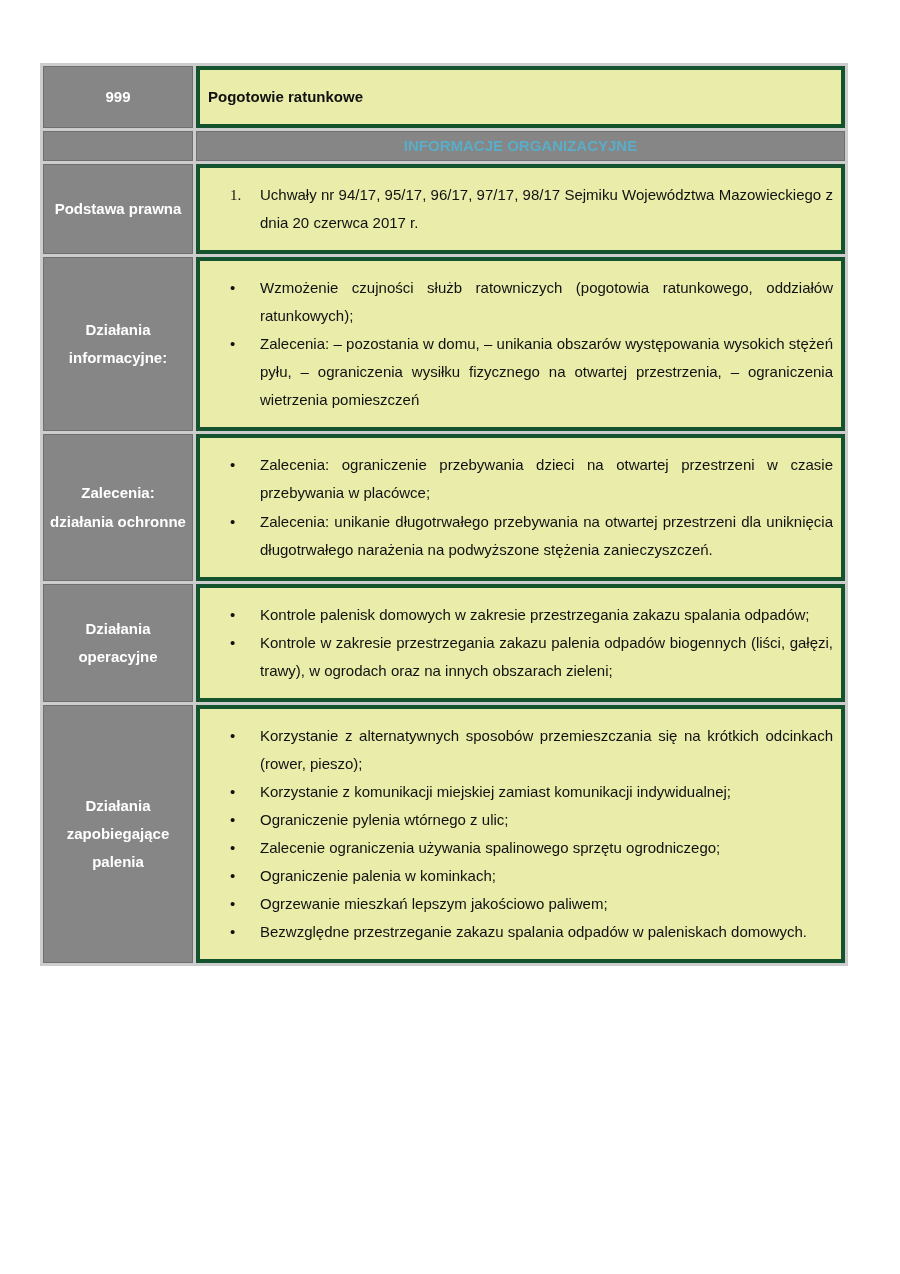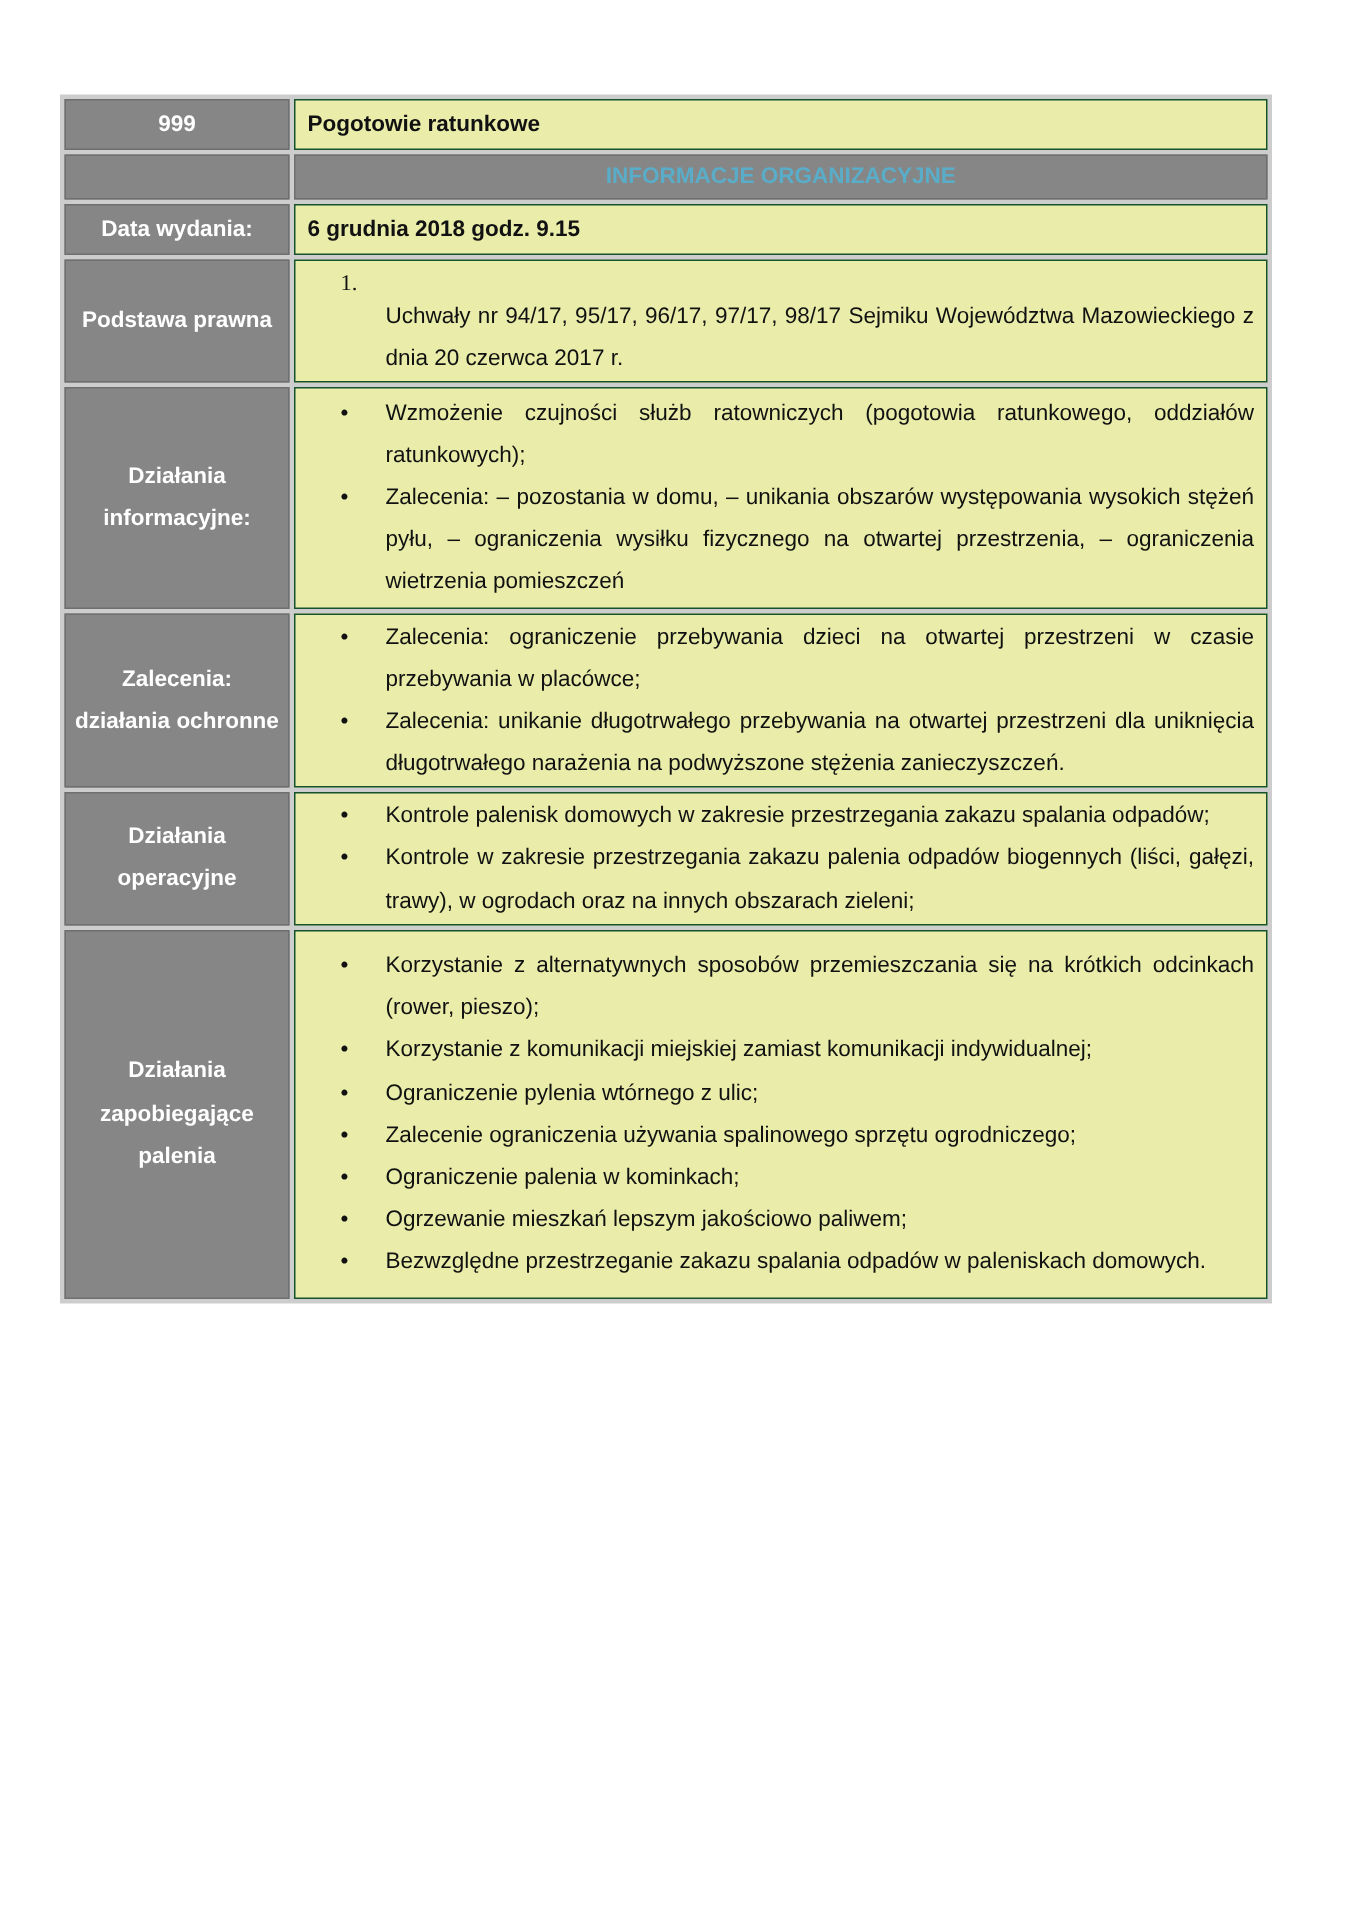--- a/index.html
+++ b/index.html
@@ -35,24 +35,24 @@
     background: #868686;
     border: 1px solid #6f6f6f;
     color: #ffffff;
     font-weight: bold;
     text-align: center;
     vertical-align: middle;
     padding: 2px 4px;
   }
   td.content-cell {
     background: #e9eda9;
-    border: 1px solid #14532d;
+    border: 4px solid #14532d;
     color: #111111;
     vertical-align: middle;
-    padding: 1px 8px;
+    padding: 13px 8px;
   }
   td.section-cell {
     background: #868686;
     border: 1px solid #6f6f6f;
     color: #5aadc8;
     font-weight: bold;
     text-align: center;
     vertical-align: middle;
     padding: 0 8px;
     margin-left: 35px;
@@ -85,21 +85,20 @@
   }
   .numbered .num {
     flex: 0 0 52px;
     box-sizing: border-box;
     padding-left: 22px;
     font-family: "Liberation Serif", serif;
   }
   .numbered .num-text {
     flex: 1 1 auto;
     text-align: justify;
-    margin-top: 22px;
   }
   .lbl-line { display: block; }
   tr.h-r1  { height: 24px; }
   tr.h-r2  { height: 56px; }
   tr.h-sec { height: 22px; }
   tr.h-r4  { height: 22px; }
   tr.h-r5  { height: 58px; }
   tr.h-r7  { height: 148px; }
   tr.h-r8  { height: 106px; }
   tr.h-r9  { height: 84px; }
@@ -120,24 +119,20 @@
       <td class="label-cell">999</td>
       <td class="content-cell"><b>Pogotowie ratunkowe</b></td>
     </tr>
 
 
     <tr class="h-sec">
       <td class="section-empty"></td>
       <td class="section-cell">INFORMACJE ORGANIZACYJNE</td>
     </tr>
 
-    <tr class="h-r4">
-      <td class="label-cell">Data wydania:</td>
-      <td class="content-cell"><b>6 grudnia 2018 godz. 9.15</b></td>
-    </tr>
 
     <tr class="h-r5">
       <td class="label-cell">Podstawa prawna</td>
       <td class="content-cell">
         <div class="numbered">
           <span class="num">1.</span>
           <div class="num-text">Uchwały nr 94/17, 95/17, 96/17, 97/17, 98/17 Sejmiku Województwa Mazowieckiego z dnia 20 czerwca 2017 r.</div>
         </div>
       </td>
     </tr>

